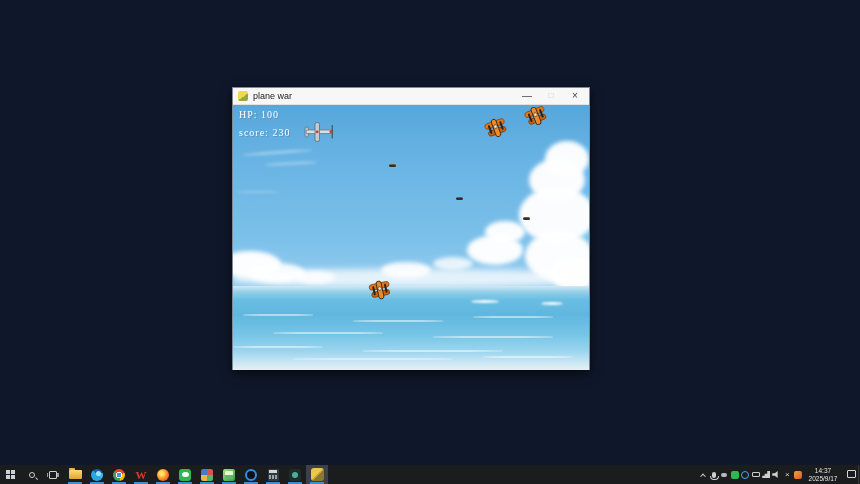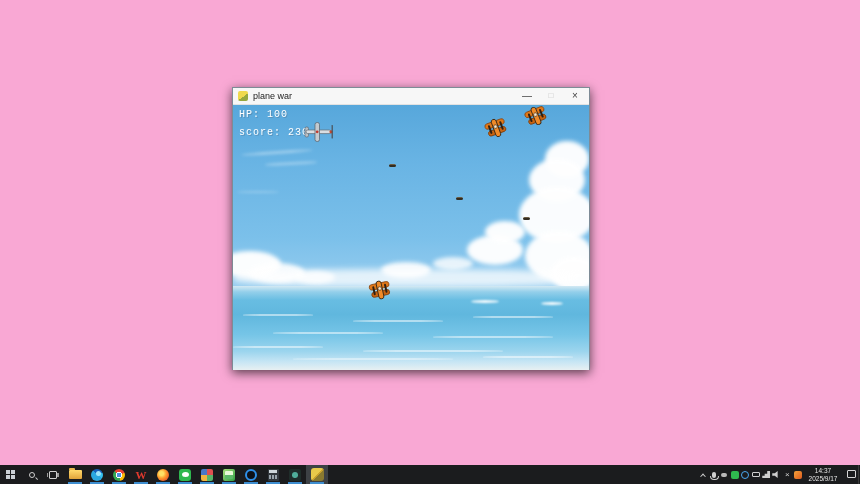--- a/index.html
+++ b/index.html
@@ -1,20 +1,20 @@
 <!DOCTYPE html>
 <html><head>
 <meta charset="utf-8">
 <style>
   html,body{margin:0;padding:0;width:860px;height:484px;overflow:hidden;
     font-family:"Liberation Sans",sans-serif;background:#020305;}
   *{box-sizing:border-box;}
 
   
-  .desktop{position:absolute;inset:0;background:#f9a8d4;}
+  .desktop{position:absolute;inset:0;background:#0f172a;}
 
   
   .gwindow{position:absolute;left:232px;top:87px;width:358px;height:283px;
     border:1px solid #7e8ب;border:1px solid #7e8b96;box-shadow:0 3px 10px rgba(0,0,0,.65);
     background:#fff;}
   .titlebar{position:absolute;left:0;top:0;width:100%;height:17px;background:#f7f7f7;
     display:flex;align-items:center;border-bottom:1px solid #e2e2e2;}
   .tb-ico{width:10px;height:10px;margin:0 5px 0 5px;border-radius:2px;
     background:linear-gradient(145deg,#f0d94e 0 55%,#97a83e 55%);}
   .tb-title{font-size:9px;color:#222;line-height:17px;}
@@ -27,21 +27,21 @@
     background:linear-gradient(180deg,#57a7db 0%,#69b4e4 22%,#7bc0ea 50%,#9ccff0 72%,#c2e2f5 88%,#e6f2fa 100%);}
   .ocean{position:absolute;left:0;top:181px;width:100%;height:84px;
     background:linear-gradient(180deg,#d3e9f3 0px,#93cfea 6px,#68bde2 14px,#60b7de 34%,#76c5e7 58%,#9cd5ee 78%,#c6e5f4 90%,#e7f0f2 100%);}
   .wave{position:absolute;background:rgba(255,255,255,.5);border-radius:40%;height:1.6px;filter:blur(.4px);}
   .sparkle{position:absolute;background:rgba(255,255,255,.95);border-radius:50%;height:3px;filter:blur(1px);}
   .cloud{position:absolute;background:#fff;border-radius:50%;filter:blur(2px);opacity:.97;}
   .wisp{position:absolute;background:#fff;border-radius:50%;filter:blur(1.5px);}
   .haze{position:absolute;left:0;top:164px;width:100%;height:18px;background:#fff;
     filter:blur(3px);opacity:.75;border-radius:40%;}
 
-  .hud{position:absolute;left:6px;color:#fff;font-family:Liberation Mono, monospace;
+  .hud{position:absolute;left:6px;color:#fff;font-family:Liberation Serif, serif;
     font-size:10px;letter-spacing:1px;text-shadow:1px 1px 0 rgba(80,105,130,.4);}
   .hud.hp{top:4px;} .hud.score{top:22px;}
 
   .sprite{position:absolute;}
   .bullet{width:7px;height:3px;border-radius:2px;
     background:linear-gradient(180deg,#6b5c44 0 40%,#332c20 40%);}
 
   
   .taskbar{position:absolute;left:0;bottom:0;width:860px;height:19px;background:#1b1c1e;}
   .tb-sys{position:absolute;left:0;top:0;height:19px;display:flex;}

